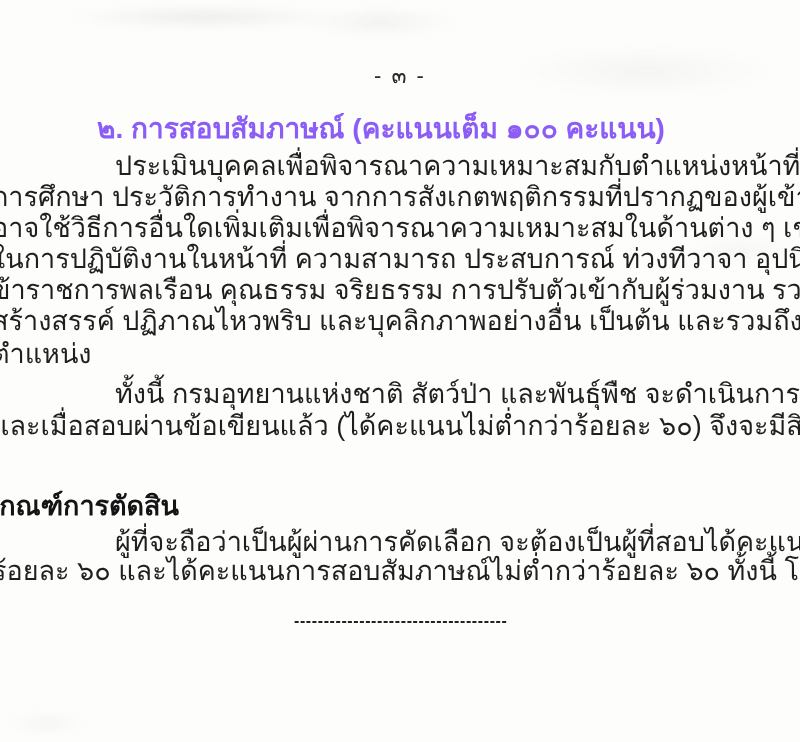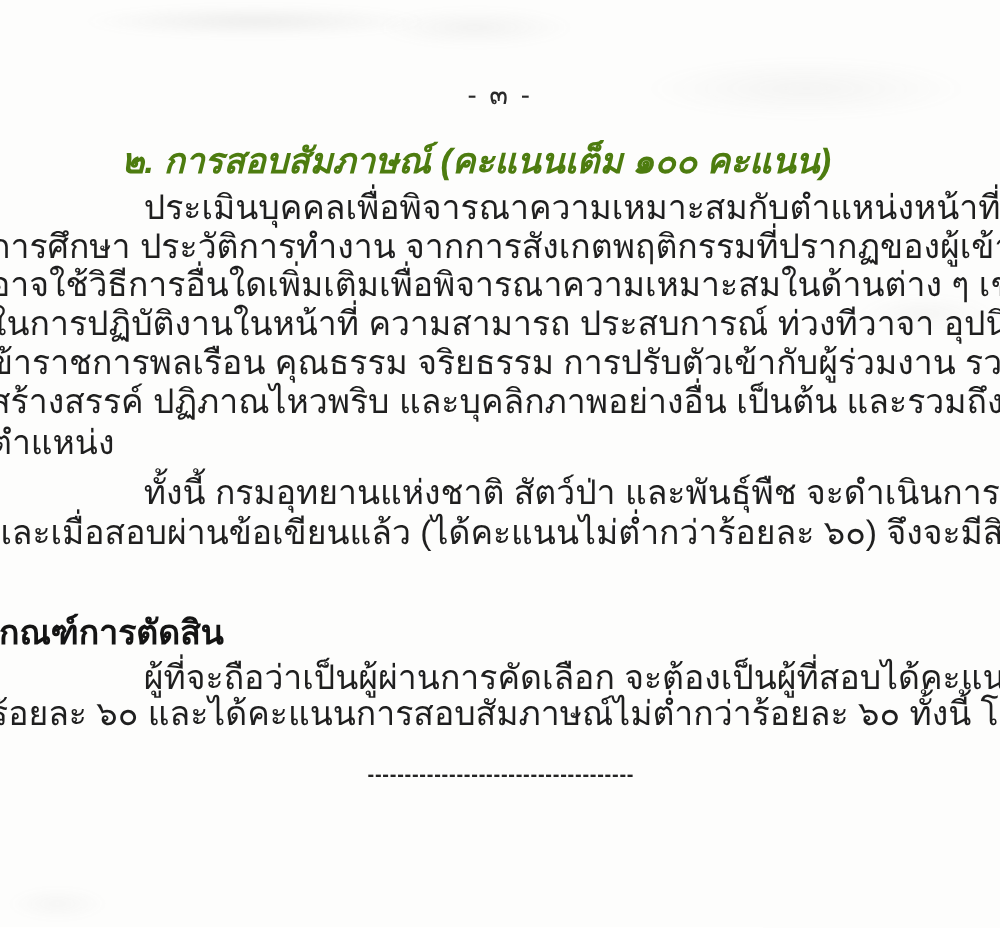--- a/index.html
+++ b/index.html
@@ -48,22 +48,21 @@
     color: #2a2a2a;
   }
   .heading-1 {
     position: absolute;
     left: 97px;
     top: 112px;
     font-size: 28px;
     line-height: 34px;
     font-weight: 700;
     white-space: nowrap;
-    color: #4d7c0f;
-    font-style: italic;
+    color: #8b5cf6;
   }
   .heading-2 {
     position: absolute;
     left: -10px;
     top: 490px;
     font-size: 27px;
     line-height: 32px;
     font-weight: 700;
     white-space: nowrap;
     color: #141414;

